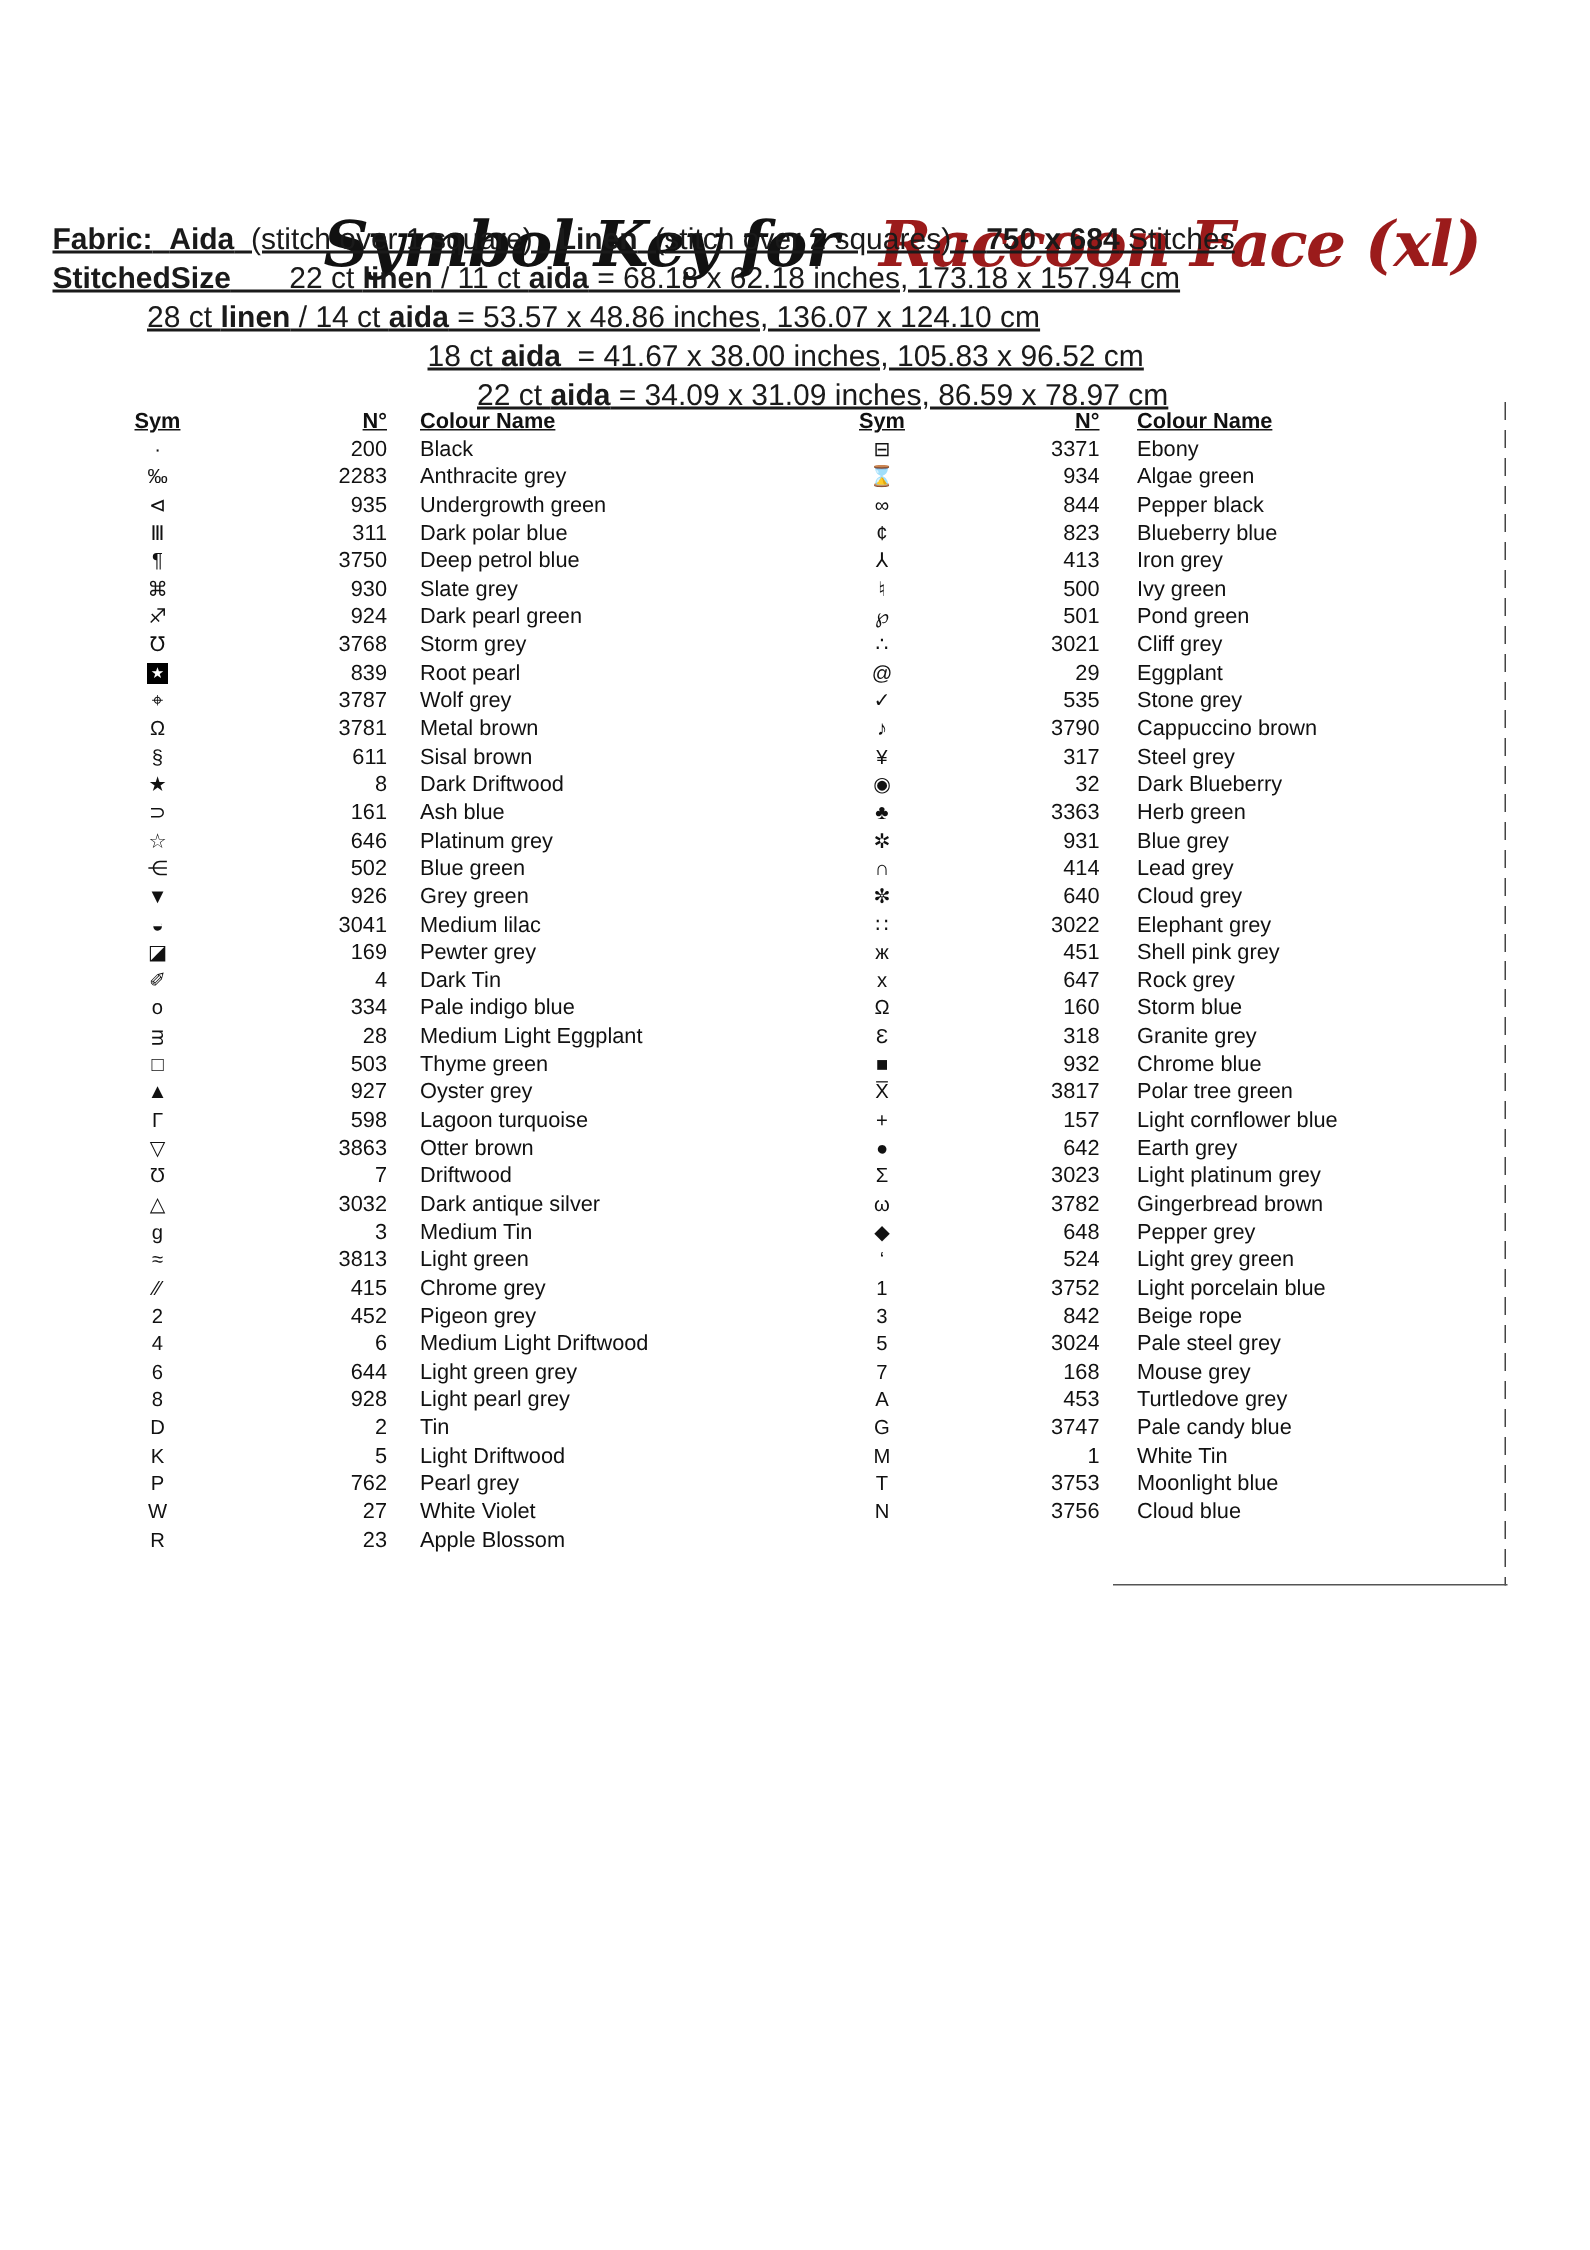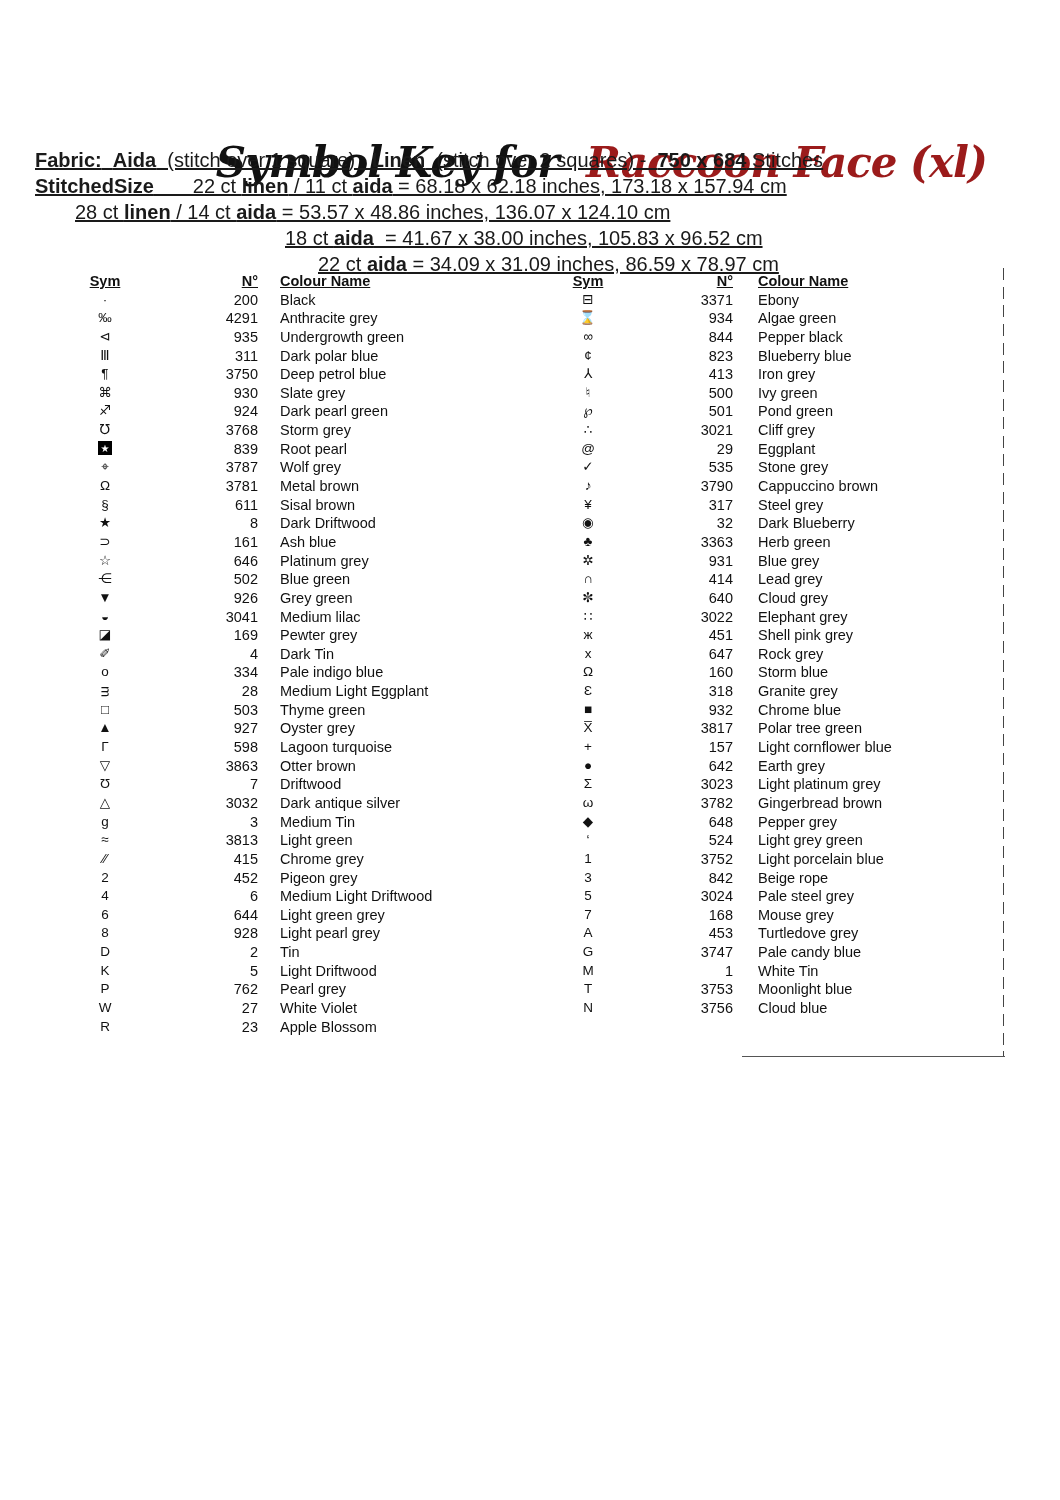--- a/index.html
+++ b/index.html
@@ -16,21 +16,21 @@
     letter-spacing:-1px;white-space:pre;margin-left:44px;
   }
   .title .t-name{margin-left:14px;}
   
   #header-lines{
     position:absolute;top:147px;left:0;width:100%;
     font-size:20px;line-height:26px;white-space:pre;color:#1a1a1a;text-decoration:underline;
   }
   .hline-0{padding-left:35px;}
   .hline-1{padding-left:35px;}
-  .hline-2{padding-left:75px;}
+  .hline-2{padding-left:98px;}
   .hline-3{padding-left:285px;}
   .hline-4{padding-left:318px;}
   .b{font-weight:bold;}
   
   .key-col{position:absolute;top:272px;}
   .key-col.left{left:80px;}
   .key-col.right{left:555px;}
   .krow{display:grid;height:18.65px;line-height:18.65px;font-size:14.5px;}
   .left .krow{grid-template-columns:50px 128px 1fr;width:402px;}
   .right .krow{grid-template-columns:66px 112px 1fr;width:448px;}
@@ -70,21 +70,21 @@
         <span class="knum">N°</span>
         <span class="kname">Colour Name</span>
       </div>
       <div class="krow">
         <span class="ksym">·</span>
         <span class="knum">200</span>
         <span class="kname">Black</span>
       </div>
       <div class="krow">
         <span class="ksym">‰</span>
-        <span class="knum">4291</span>
+        <span class="knum">2283</span>
         <span class="kname">Anthracite grey</span>
       </div>
       <div class="krow">
         <span class="ksym">⊲</span>
         <span class="knum">935</span>
         <span class="kname">Undergrowth green</span>
       </div>
       <div class="krow">
         <span class="ksym">Ⅲ</span>
         <span class="knum">311</span>

